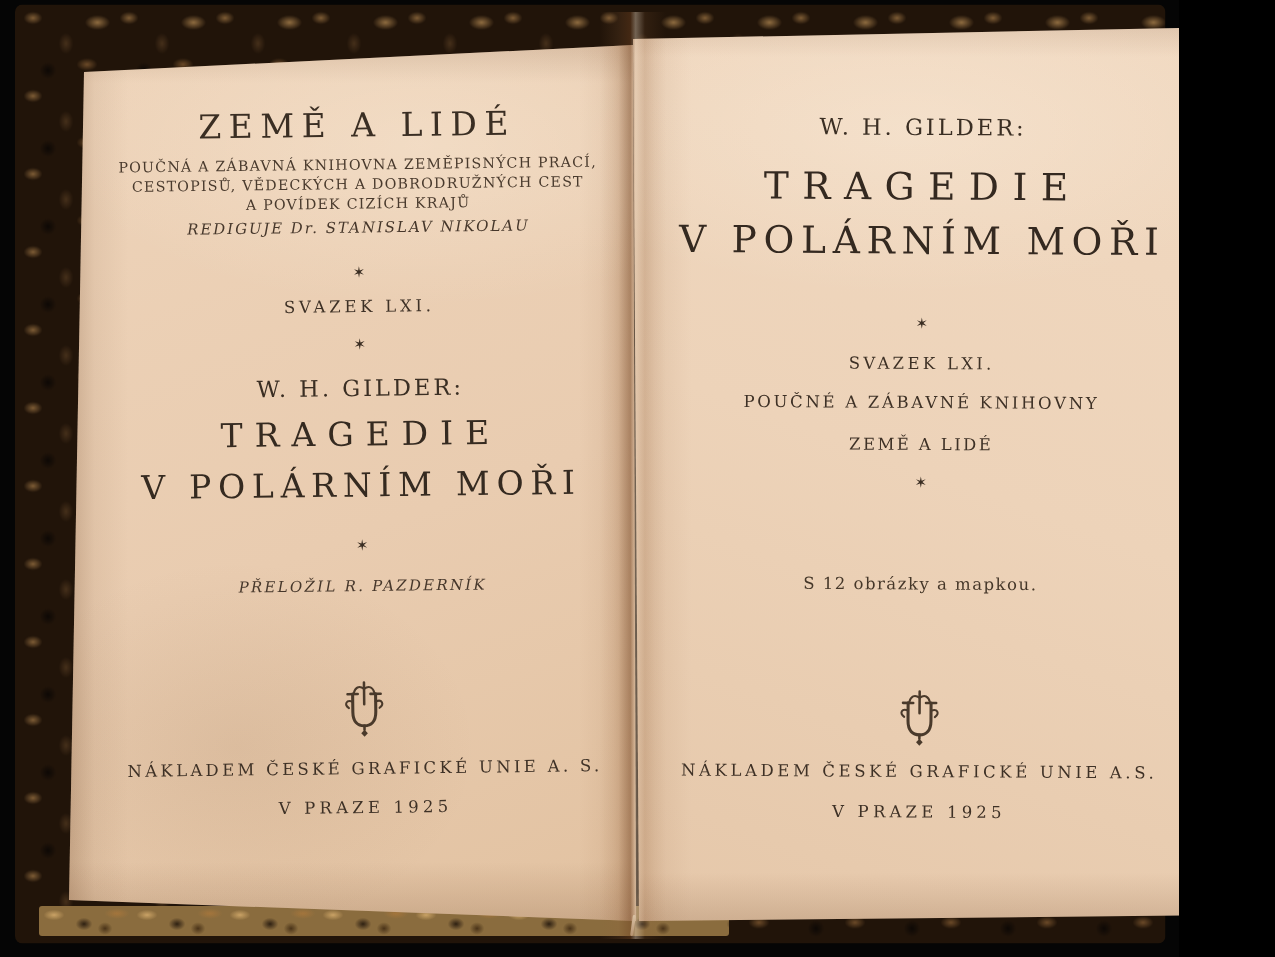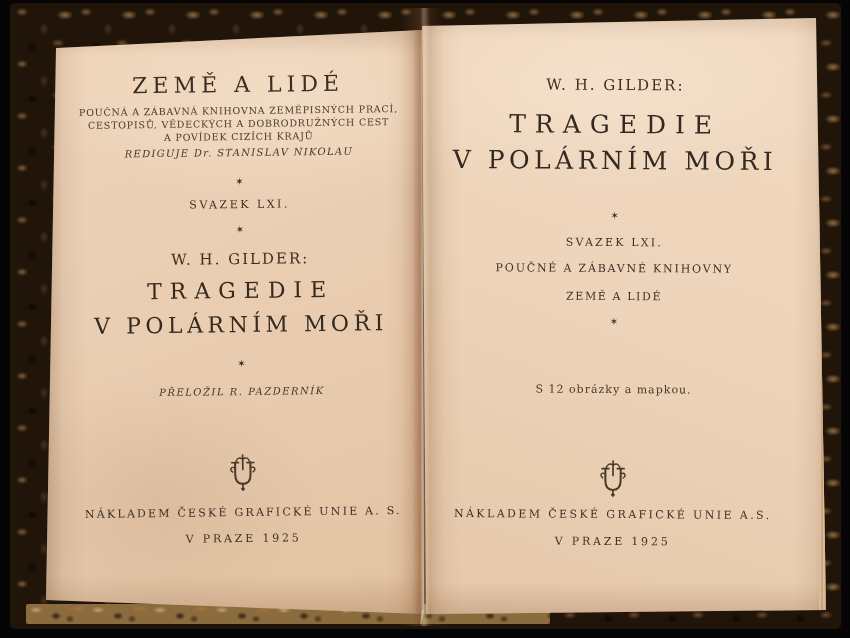--- a/index.html
+++ b/index.html
@@ -1,17 +1,17 @@
 <!DOCTYPE html>
 <html><head>
 <meta charset="utf-8">
 <style>
   html,body { margin:0; padding:0; background:#000; }
   .scene {
-    position:relative; width:850px; height:638px; overflow:hidden;
+    position:relative; width:786px; height:638px; overflow:hidden;
     background:#050505;
     font-family:"DejaVu Serif","Liberation Serif",serif;
   }
   
   .marble {
     position:absolute; left:10px; top:3px; right:9px; bottom:9px; border-radius:5px;
     background-color:#211409;
     background-image:
       radial-gradient(ellipse 9px 6px  at 12px 9px,  #7d5c35 0%, rgba(125,92,53,0) 70%),
       radial-gradient(ellipse 7px 10px at 34px 26px, #452f1a 0%, rgba(69,47,26,0) 70%),

